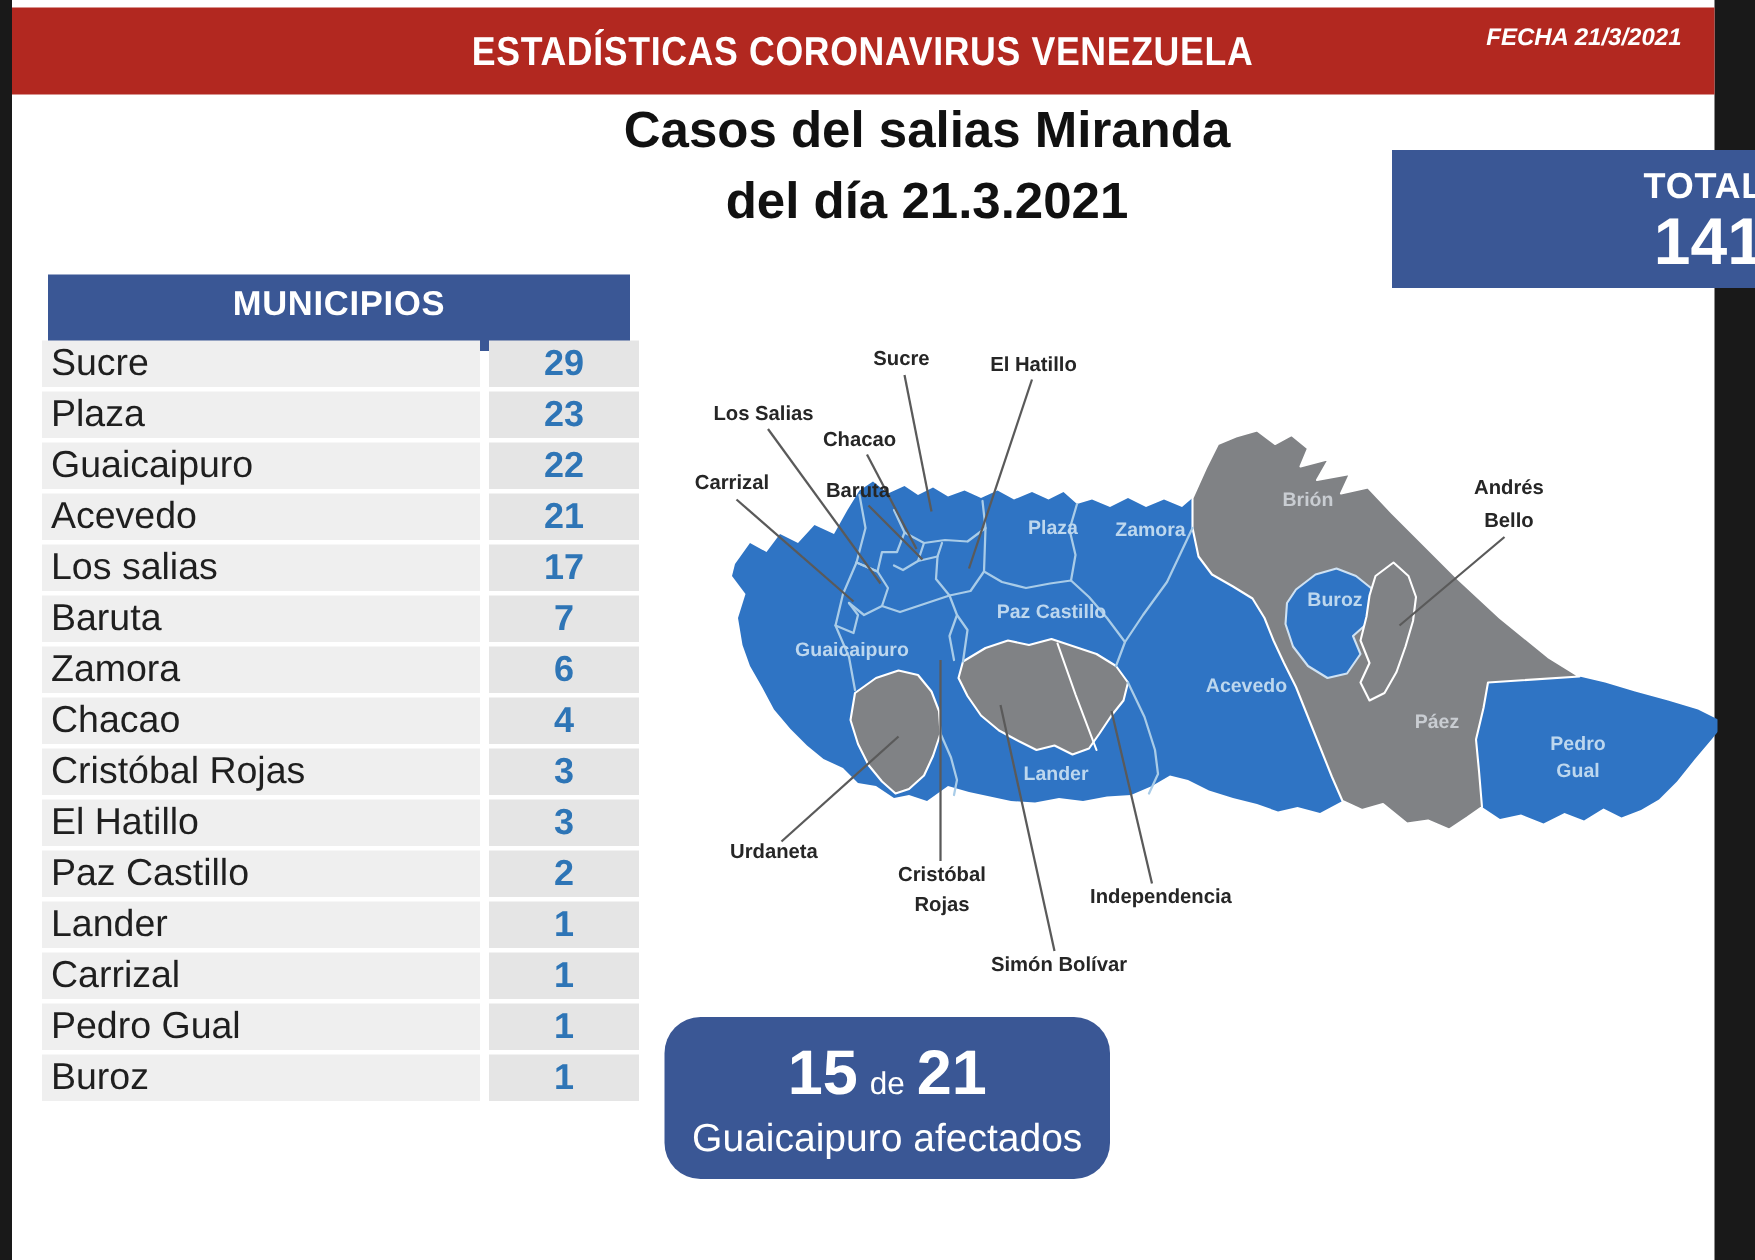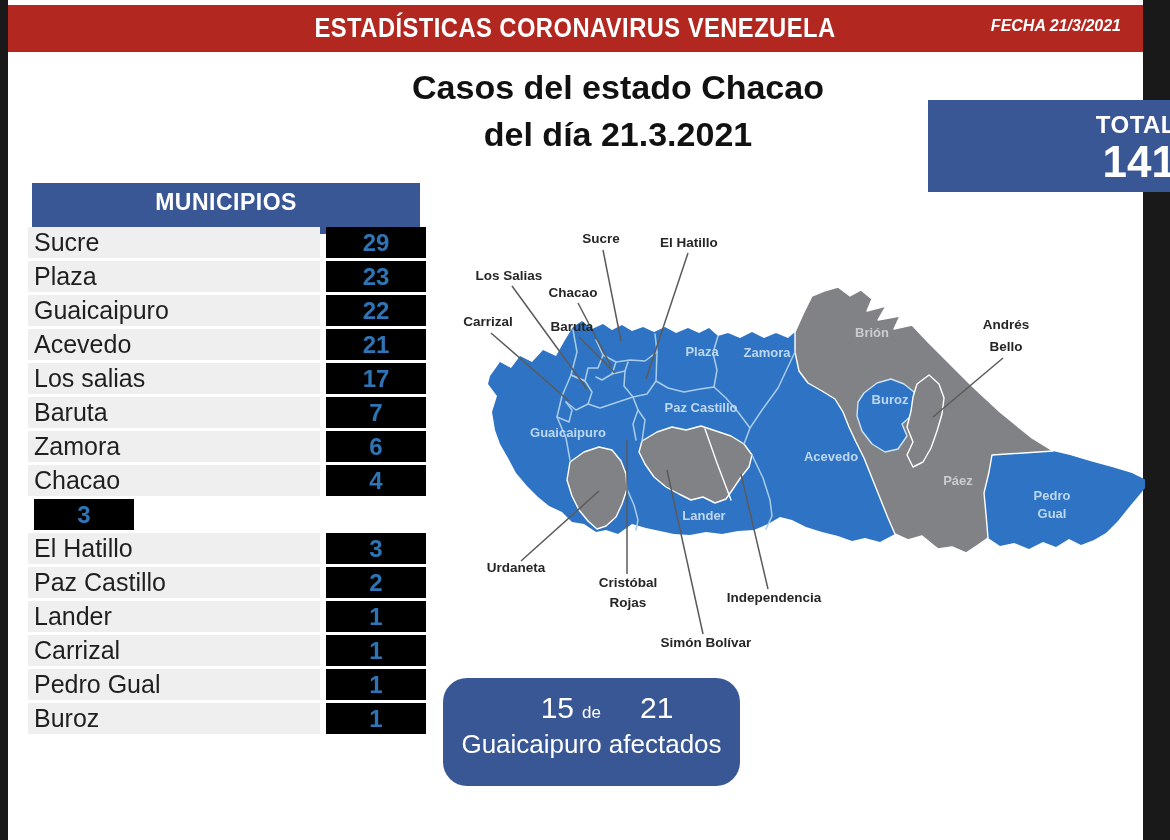--- a/index.html
+++ b/index.html
@@ -5,21 +5,21 @@
   html,body{margin:0;padding:0;}
   body{
     width:1170px;height:840px;position:relative;background:#ffffff;
     font-family:"Liberation Sans", sans-serif;overflow:hidden;
   }
   .edge{position:absolute;top:0;height:840px;background:#191919;}
   .edge-left{left:0;width:8px;}
   .edge-right{left:1143px;width:27px;}
 
   .topbar{
-    position:absolute;left:8px;top:5px;width:1135px;height:47px;
+    position:absolute;left:8px;top:5px;width:1135px;height:58px;
     background:#B22820;color:#fff;display:flex;align-items:center;justify-content:center;
   }
   .topbar .bar-title{
     font-size:27px;font-weight:bold;display:inline-block;transform:scaleX(0.88);
     letter-spacing:0.5px;white-space:nowrap;
   }
   .topbar .bar-date{
     position:absolute;right:22px;top:12px;font-size:16px;font-style:italic;font-weight:600;
   }
 
@@ -41,32 +41,32 @@
     text-align:center;line-height:39px;letter-spacing:0.5px;
   }
   .rows{position:absolute;left:28px;top:227px;width:400px;}
   .t-row{display:flex;height:31px;margin-bottom:3px;}
   .t-name{
     width:292px;background:#EFEFEF;font-size:25px;color:#1f1f1f;
     line-height:31px;padding-left:6px;box-sizing:border-box;white-space:nowrap;
   }
   .t-gap{width:6px;}
   .t-val{
-    width:100px;background:#000000;font-size:24px;font-weight:bold;color:#2E75B6;
+    width:100px;background:#e5e5e5;font-size:24px;font-weight:bold;color:#2E75B6;
     line-height:31px;text-align:center;
   }
 
   .summary-box{
     position:absolute;left:443px;top:678px;width:297px;height:108px;
     background:#3A5795;border-radius:24px;color:#fff;text-align:center;box-sizing:border-box;
     padding-top:13px;
   }
   .summary-line1{display:flex;justify-content:center;align-items:baseline;}
-  .summary-line1 .big{font-size:30px;font-weight:normal;margin-left:31px;}
-  .summary-line1 .small{font-size:17px;margin:0 8px;}
+  .summary-line1 .big{font-size:42px;font-weight:bold;}
+  .summary-line1 .small{font-size:21px;margin:0 8px;}
   .summary-caption{font-size:26px;margin-top:4px;}
 
   .map-wrap{position:absolute;left:440px;top:230px;width:705px;height:430px;}
   svg text{font-family:"Liberation Sans", sans-serif;}
   .region-blue{fill:#2F74C4;stroke:none;}
   .region-gray{fill:#808285;stroke:#ffffff;stroke-width:1.4;stroke-linejoin:round;}
   .region-blue-outlined{fill:#2F74C4;stroke:#CFE2F3;stroke-width:1.4;stroke-linejoin:round;}
   .inner-border{fill:none;stroke:#A9CCE8;stroke-width:1.5;stroke-linecap:round;stroke-linejoin:round;}
   .white-border{fill:none;stroke:#ffffff;stroke-width:1.4;stroke-linecap:round;}
   .leader{stroke:#5a5a5a;stroke-width:1.5;}
@@ -79,21 +79,21 @@
 
 <div class="edge edge-left"></div>
 <div class="edge edge-right"></div>
 
 <div class="topbar">
   <span class="bar-title">ESTADÍSTICAS CORONAVIRUS VENEZUELA</span>
   <span class="bar-date">FECHA 21/3/2021</span>
 </div>
 
 <div class="main-title">
-  <div>Casos del estado Chacao</div>
+  <div>Casos del salias Miranda</div>
   <div>del día 21.3.2021</div>
 </div>
 
 <div class="total-box">
   <div class="total-label">TOTAL</div>
   <div class="total-value">141</div>
 </div>
 
 <div class="table-header">MUNICIPIOS</div>
 
@@ -132,20 +132,21 @@
       <div class="t-name">Zamora</div>
       <div class="t-gap"></div>
       <div class="t-val">6</div>
     </div>
   <div class="t-row">
       <div class="t-name">Chacao</div>
       <div class="t-gap"></div>
       <div class="t-val">4</div>
     </div>
   <div class="t-row">
+      <div class="t-name">Cristóbal Rojas</div>
       <div class="t-gap"></div>
       <div class="t-val">3</div>
     </div>
   <div class="t-row">
       <div class="t-name">El Hatillo</div>
       <div class="t-gap"></div>
       <div class="t-val">3</div>
     </div>
   <div class="t-row">
       <div class="t-name">Paz Castillo</div>

